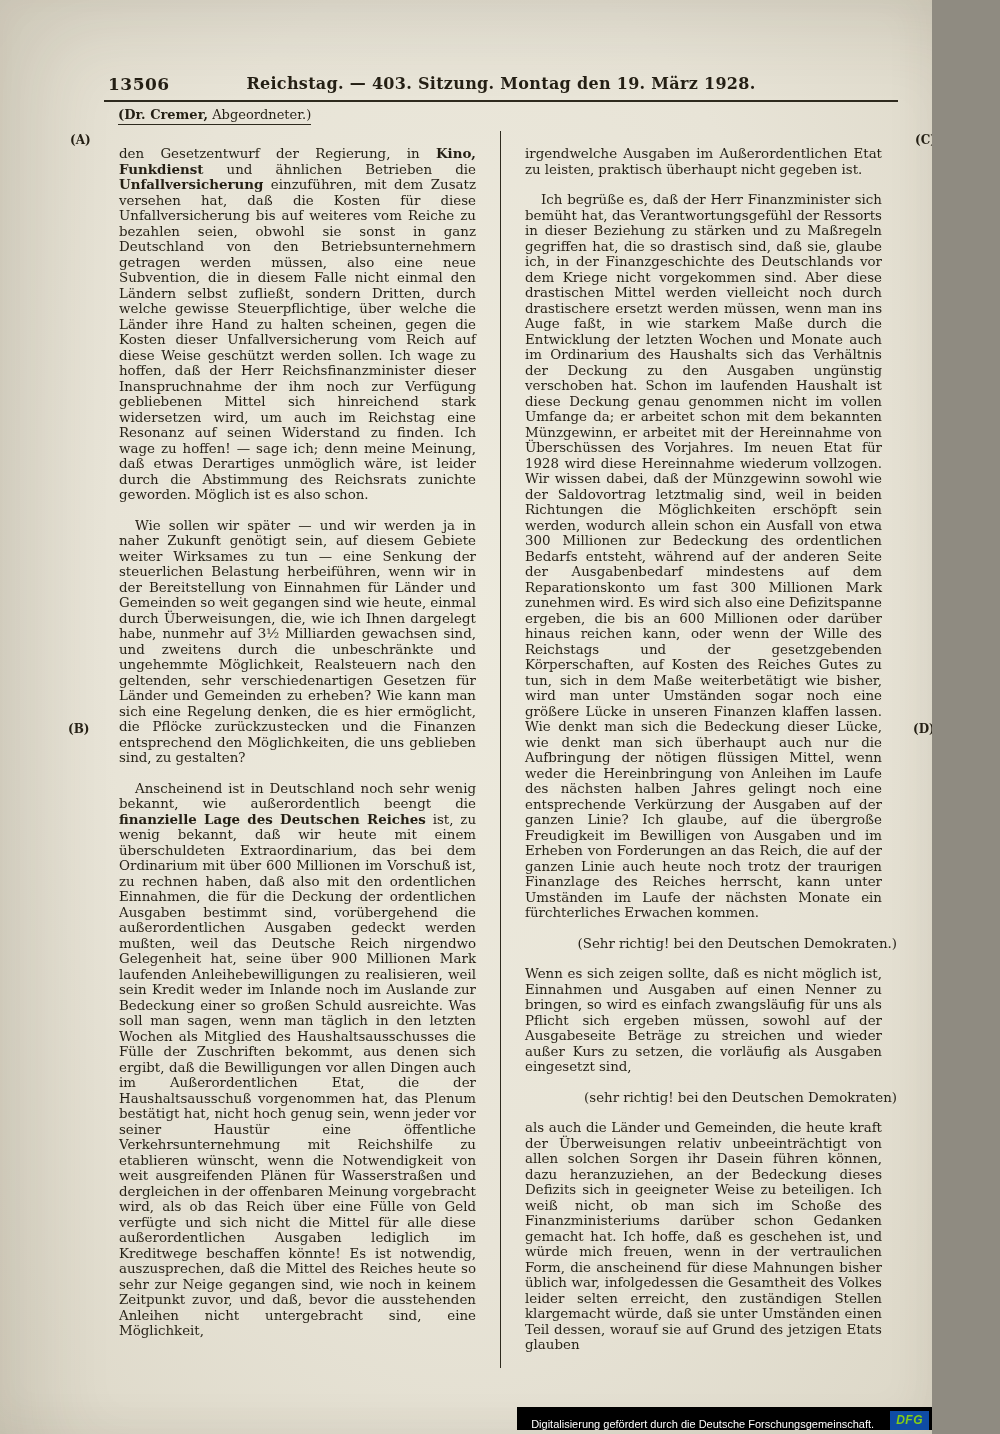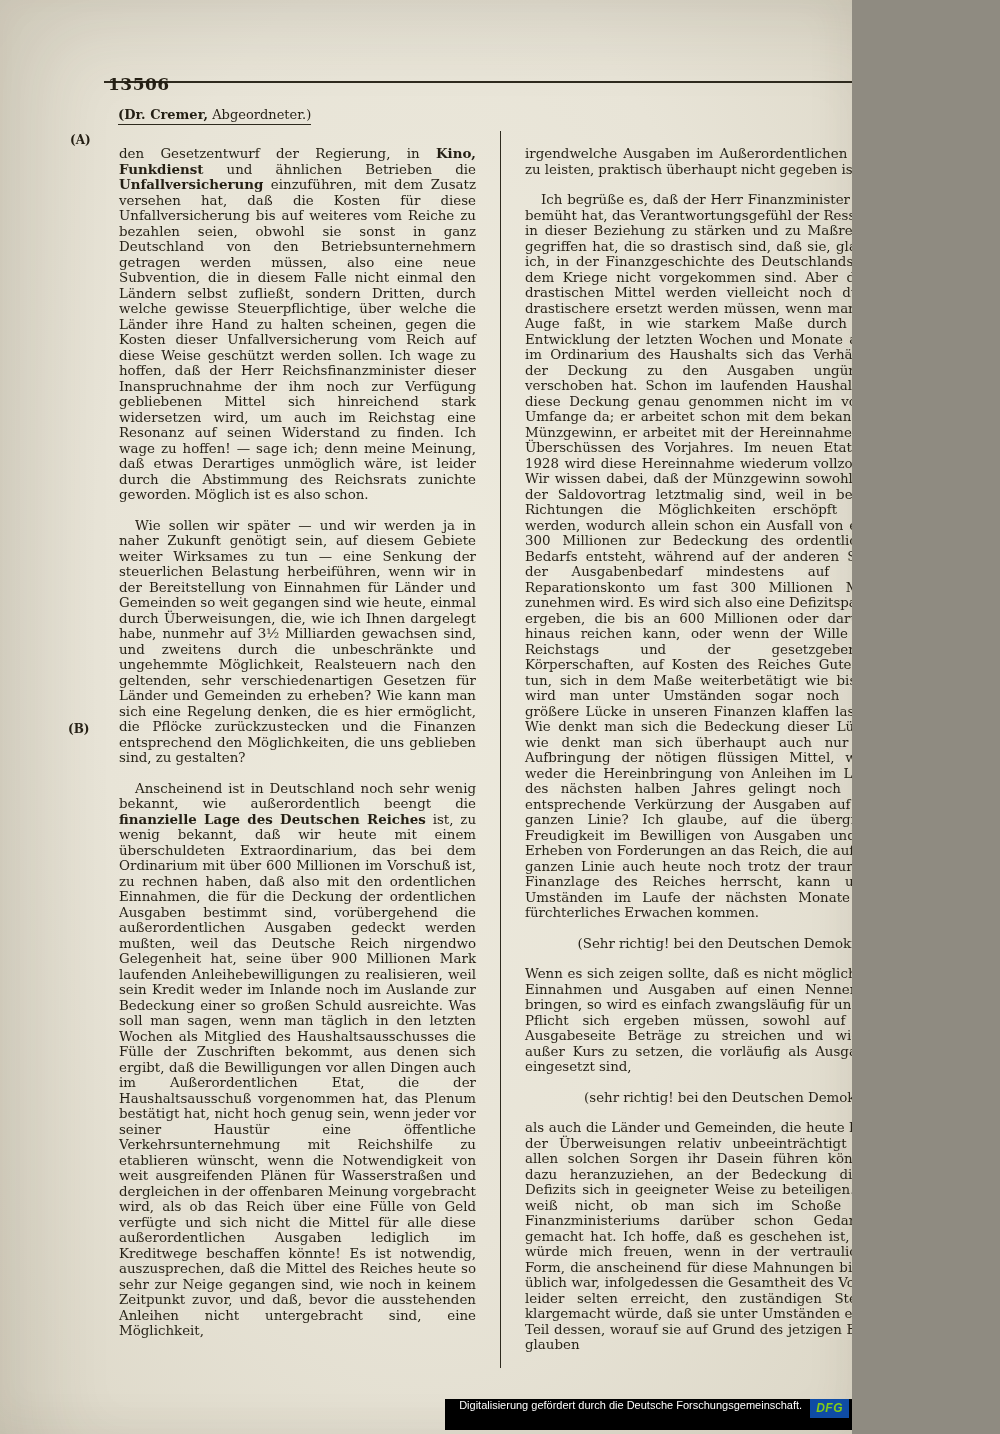--- a/index.html
+++ b/index.html
@@ -5,21 +5,21 @@
   :root{
     --paper:#e8e4d7;
     --ink:#241f14;
     --rule:#2e2a1e;
     --footer-bar:#000000;
     --logo-blue:#0f4ca5;
   }
   html,body{margin:0;padding:0;background:#8f8b81;}
   .page{
     position:relative;
-    width:852px;height:1434px;
+    width:932px;height:1434px;
     margin:0;
     background:
       radial-gradient(ellipse at 50% 42%, #edeadd 0%, var(--paper) 55%, #dcd7c7 100%);
     box-shadow:inset 45px 35px 70px rgba(60,50,30,0.10), inset -10px -10px 40px rgba(60,50,30,0.06);
     font-family:"DejaVu Serif", serif;
     color:var(--ink);
     overflow:hidden;
   }
   
   .header-row{
@@ -71,22 +71,22 @@
     margin:0 9px 0 9px;
   }
   .para{margin:15px;}
   .para b{font-weight:bold;}
   .para.indent{text-indent:16px;margin-top:9px;}
   .para.interjection{margin:8px 0 8px 0;text-indent:30px;text-align:right;}
   
   .footer-bar{
     position:absolute;right:0;bottom:4px;height:23px;
     background:var(--footer-bar);
-    display:flex;align-items:flex-start;gap:8px;
-    padding:0 3px 8px 14px;
+    display:flex;align-items:flex-end;gap:16px;
+    padding:0 3px 0 14px;
   }
   .footer-text{
     color:#ffffff;
     font-family:"Liberation Sans", sans-serif;
     font-size:11px;
     white-space:nowrap;
   }
   .dfg-logo{
     background:var(--logo-blue);
     color:#84cc16;
@@ -97,20 +97,21 @@
     letter-spacing:0.5px;
   }
 </style>
 </head>
 <body>
 
 <div class="page">
 
   <div class="header-row">
     <span class="page-number">13506</span>
+    <span class="header-title">Reichstag. — 403. Sitzung. Montag den 19. März 1928.</span>
   </div>
 
   <div class="speaker-note"><b>(Dr. Cremer,</b><span> Abgeordneter.)</span></div>
 
   <span class="margin-label ml-a">(A)</span>
   <span class="margin-label ml-b">(B)</span>
   <span class="margin-label ml-c">(C)</span>
   <span class="margin-label ml-d">(D)</span>
 
   <div class="columns">

